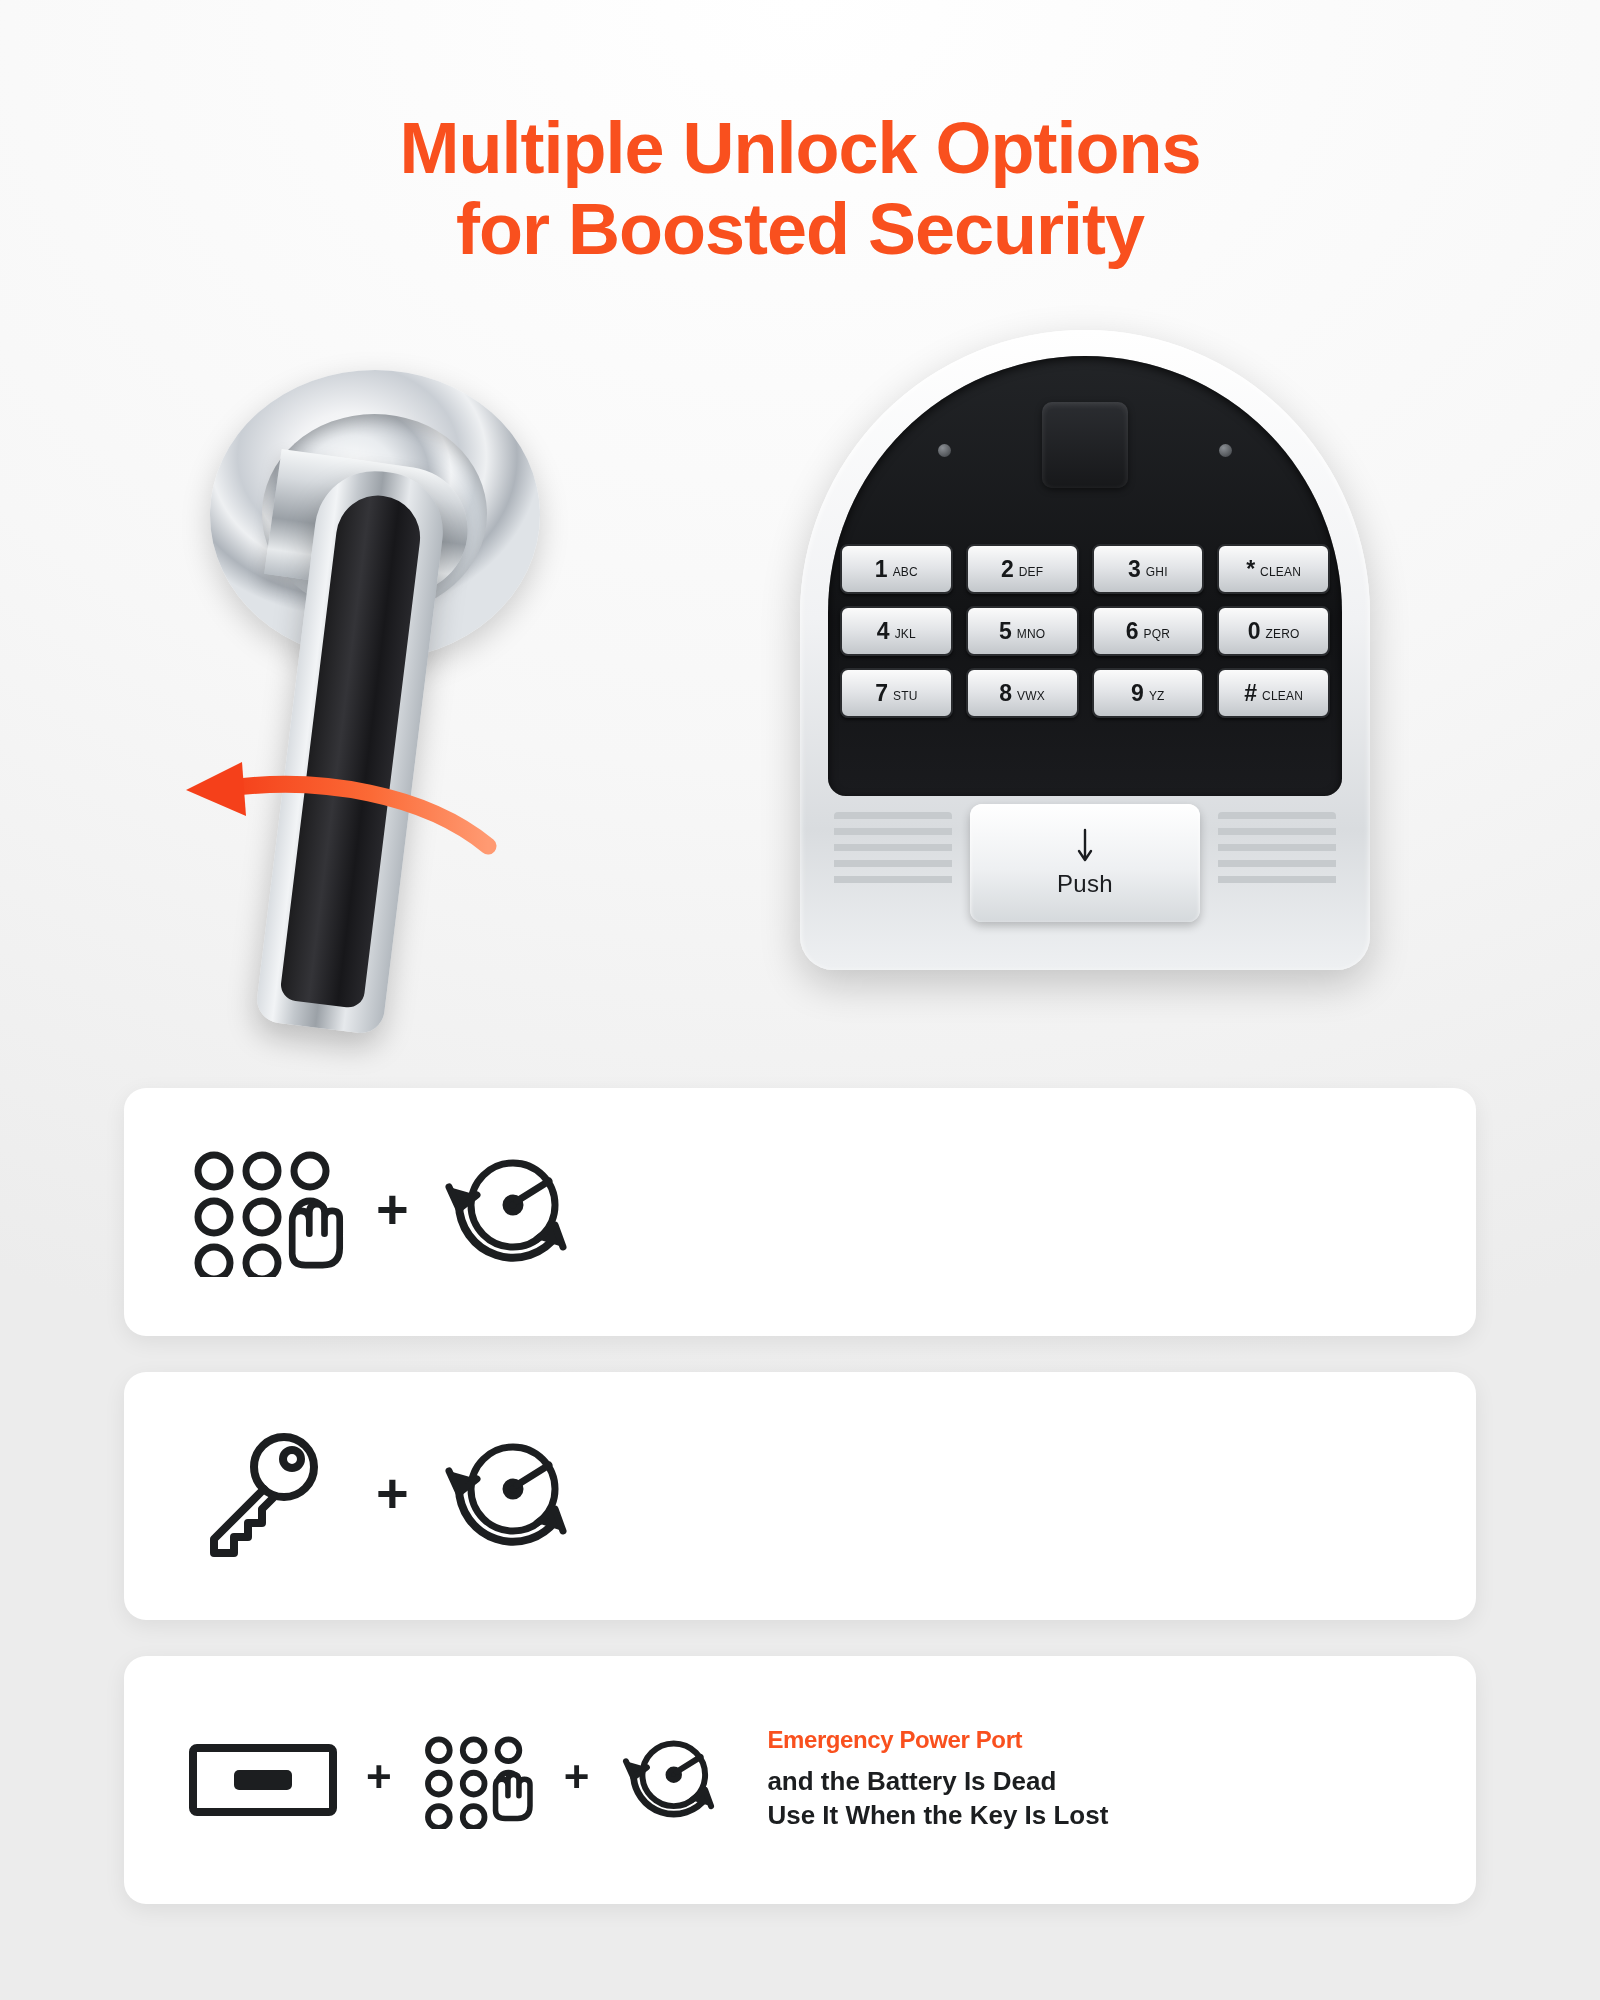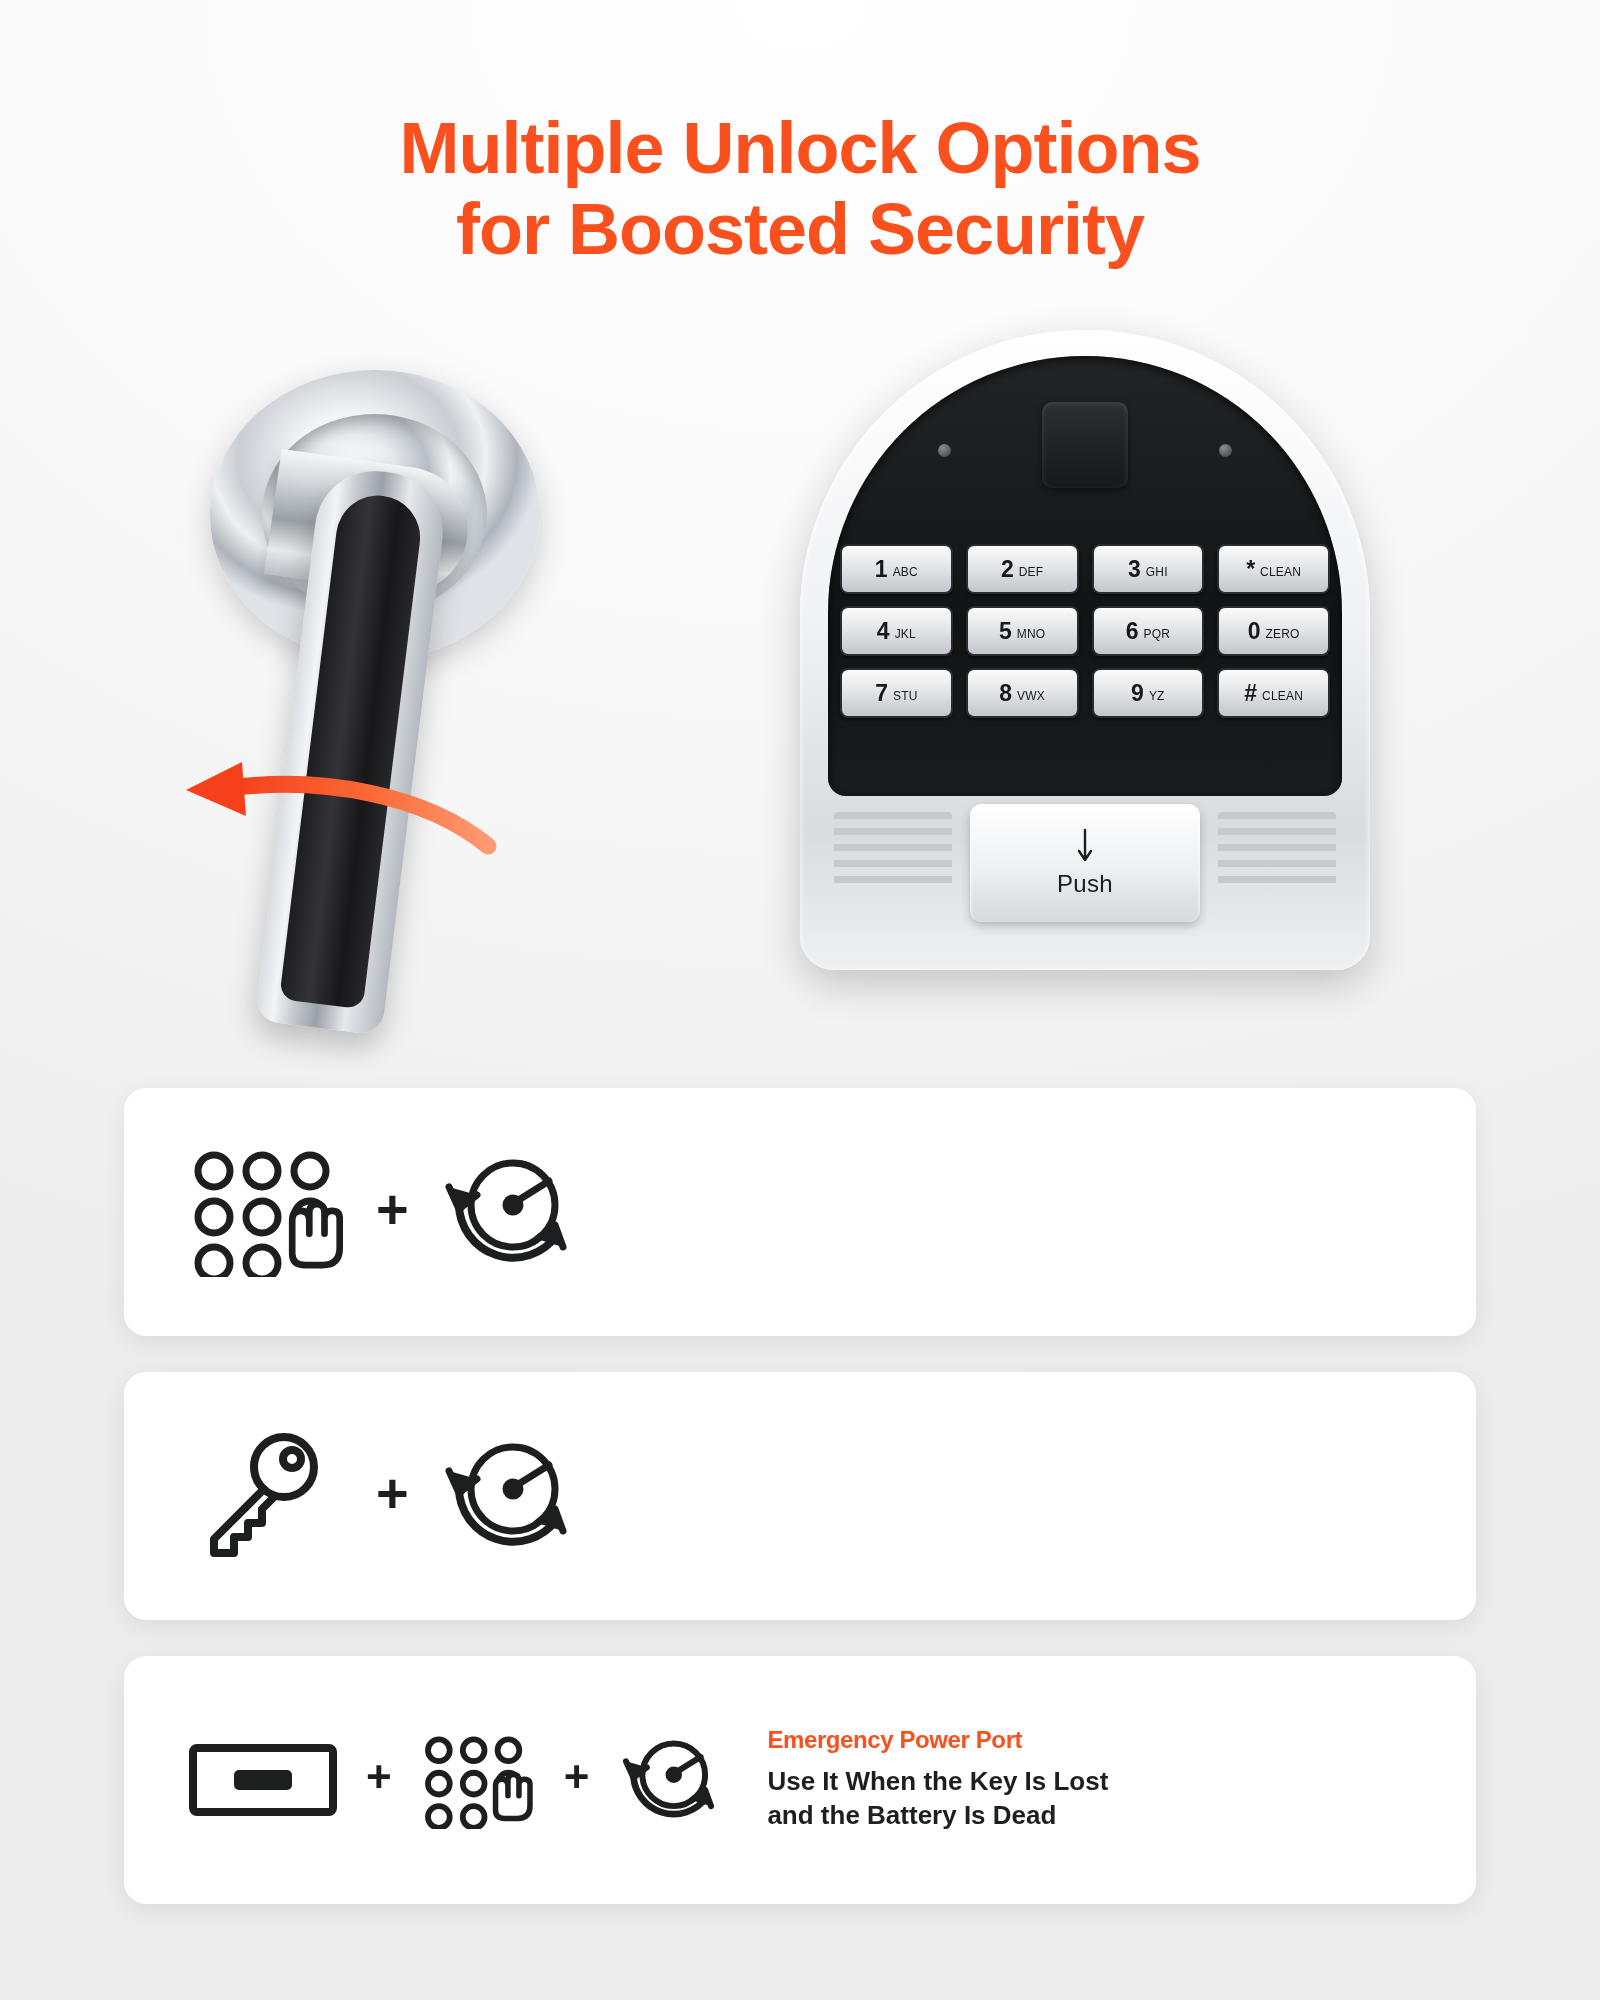--- a/index.html
+++ b/index.html
@@ -485,20 +485,20 @@
             <path d="M80 54 L112 34"></path>
             <path d="M22 56 a54 54 0 0 0 98 32" stroke-width="9"></path>
             <path d="M12 40 L22 62 L40 48" fill="#1c1e20" stroke-linejoin="round"></path>
             <path d="M126 100 L118 78 L100 92" fill="#1c1e20" stroke-linejoin="round"></path>
           </g>
         </svg>
       </div>
       <div class="card-text">
         <div class="card-title">Emergency Power Port</div>
         <div class="card-sub">
+          <div>and the Battery Is Dead</div>
           <div>Use It When the Key Is Lost</div>
-          <div>and the Battery Is Dead</div>
         </div>
       </div>
     </div>
   </div>
 
 </div>
 
 </body></html>

